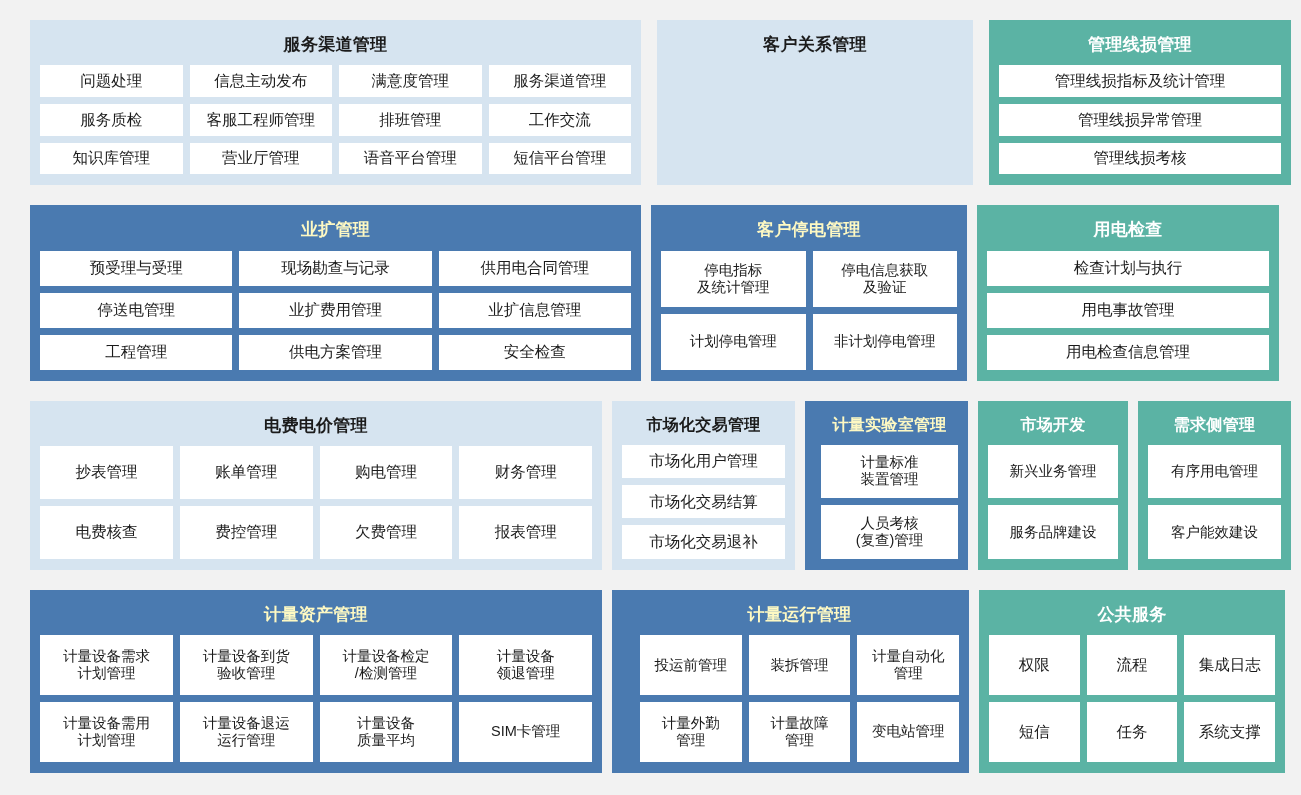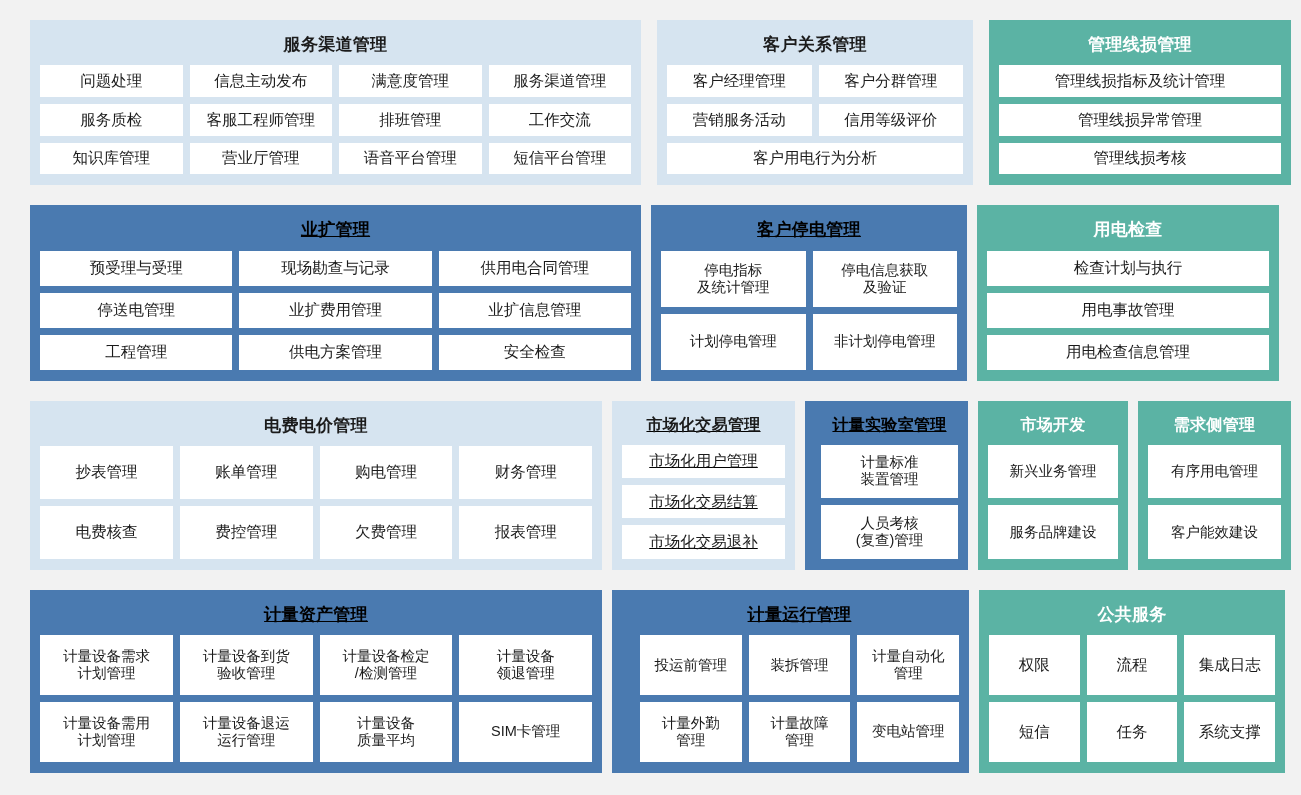--- a/index.html
+++ b/index.html
@@ -32,21 +32,21 @@
     flex-direction: column;
     padding: 9px 10px 11px 10px;
     min-width: 0;
   }
 
   
   .panel.lightblue { background: #d6e4f0; }
   .panel.lightblue > .panel-title { color: #1b1b1b; text-shadow: none; }
 
   .panel.darkblue  { background: #4a7ab0; }
-  .panel.darkblue  > .panel-title { color: #000000; text-decoration: underline; }
+  .panel.darkblue  > .panel-title { color: #fef9c3; }
 
   .panel.teal      { background: #5bb3a4; }
   .panel.teal      > .panel-title { color: #ffffff; }
 
   .panel-title {
     text-align: center;
     font-size: 17px;
     font-weight: bold;
     line-height: 1.25;
     letter-spacing: .3px;
@@ -92,21 +92,21 @@
 
   
   .band.band-2 { height: 178px; }
   .band-2 .p-yekuo     { flex: 0 0 611px; }
   .band-2 .p-outage    { flex: 0 0 316px; }
   .band-2 .p-inspect   { flex: 0 0 302px; }
 
   
   .band.band-3 { height: 172px; }
   .band-3 .p-tariff    { flex: 0 0 572px; }
-  .band-3 .p-market    { flex: 0 0 183px; text-decoration: underline; }
+  .band-3 .p-market    { flex: 0 0 183px; }
   .band-3 .p-lab       { flex: 0 0 163px; padding-left: 16px; }
   .band-3 .p-devel     { flex: 0 0 150px; }
   .band-3 .p-demand    { flex: 0 0 153px; }
 
   
   .band.band-4 { height: 186px; }
   .band-4 .p-asset     { flex: 0 0 572px; }
   .band-4 .p-metering  { flex: 0 0 357px; padding-left: 28px; }
   .band-4 .p-public    { flex: 0 0 306px; }
 
@@ -146,33 +146,20 @@
           <div class="tile-row">
             <div class="tile">知识库管理</div>
             <div class="tile">营业厅管理</div>
             <div class="tile">语音平台管理</div>
             <div class="tile">短信平台管理</div>
           </div>
         </div>
       </div>
       <div class="panel lightblue p-crm">
         <div class="panel-title">客户关系管理</div>
-        <div class="tiles">
-          <div class="tile-row">
-            <div class="tile">客户经理管理</div>
-            <div class="tile">客户分群管理</div>
-          </div>
-          <div class="tile-row">
-            <div class="tile">营销服务活动</div>
-            <div class="tile">信用等级评价</div>
-          </div>
-          <div class="tile-row">
-            <div class="tile">客户用电行为分析</div>
-          </div>
-        </div>
       </div>
       <div class="panel teal p-lineloss">
         <div class="panel-title">管理线损管理</div>
         <div class="tiles">
           <div class="tile-row">
             <div class="tile">管理线损指标及统计管理</div>
           </div>
           <div class="tile-row">
             <div class="tile">管理线损异常管理</div>
           </div>

